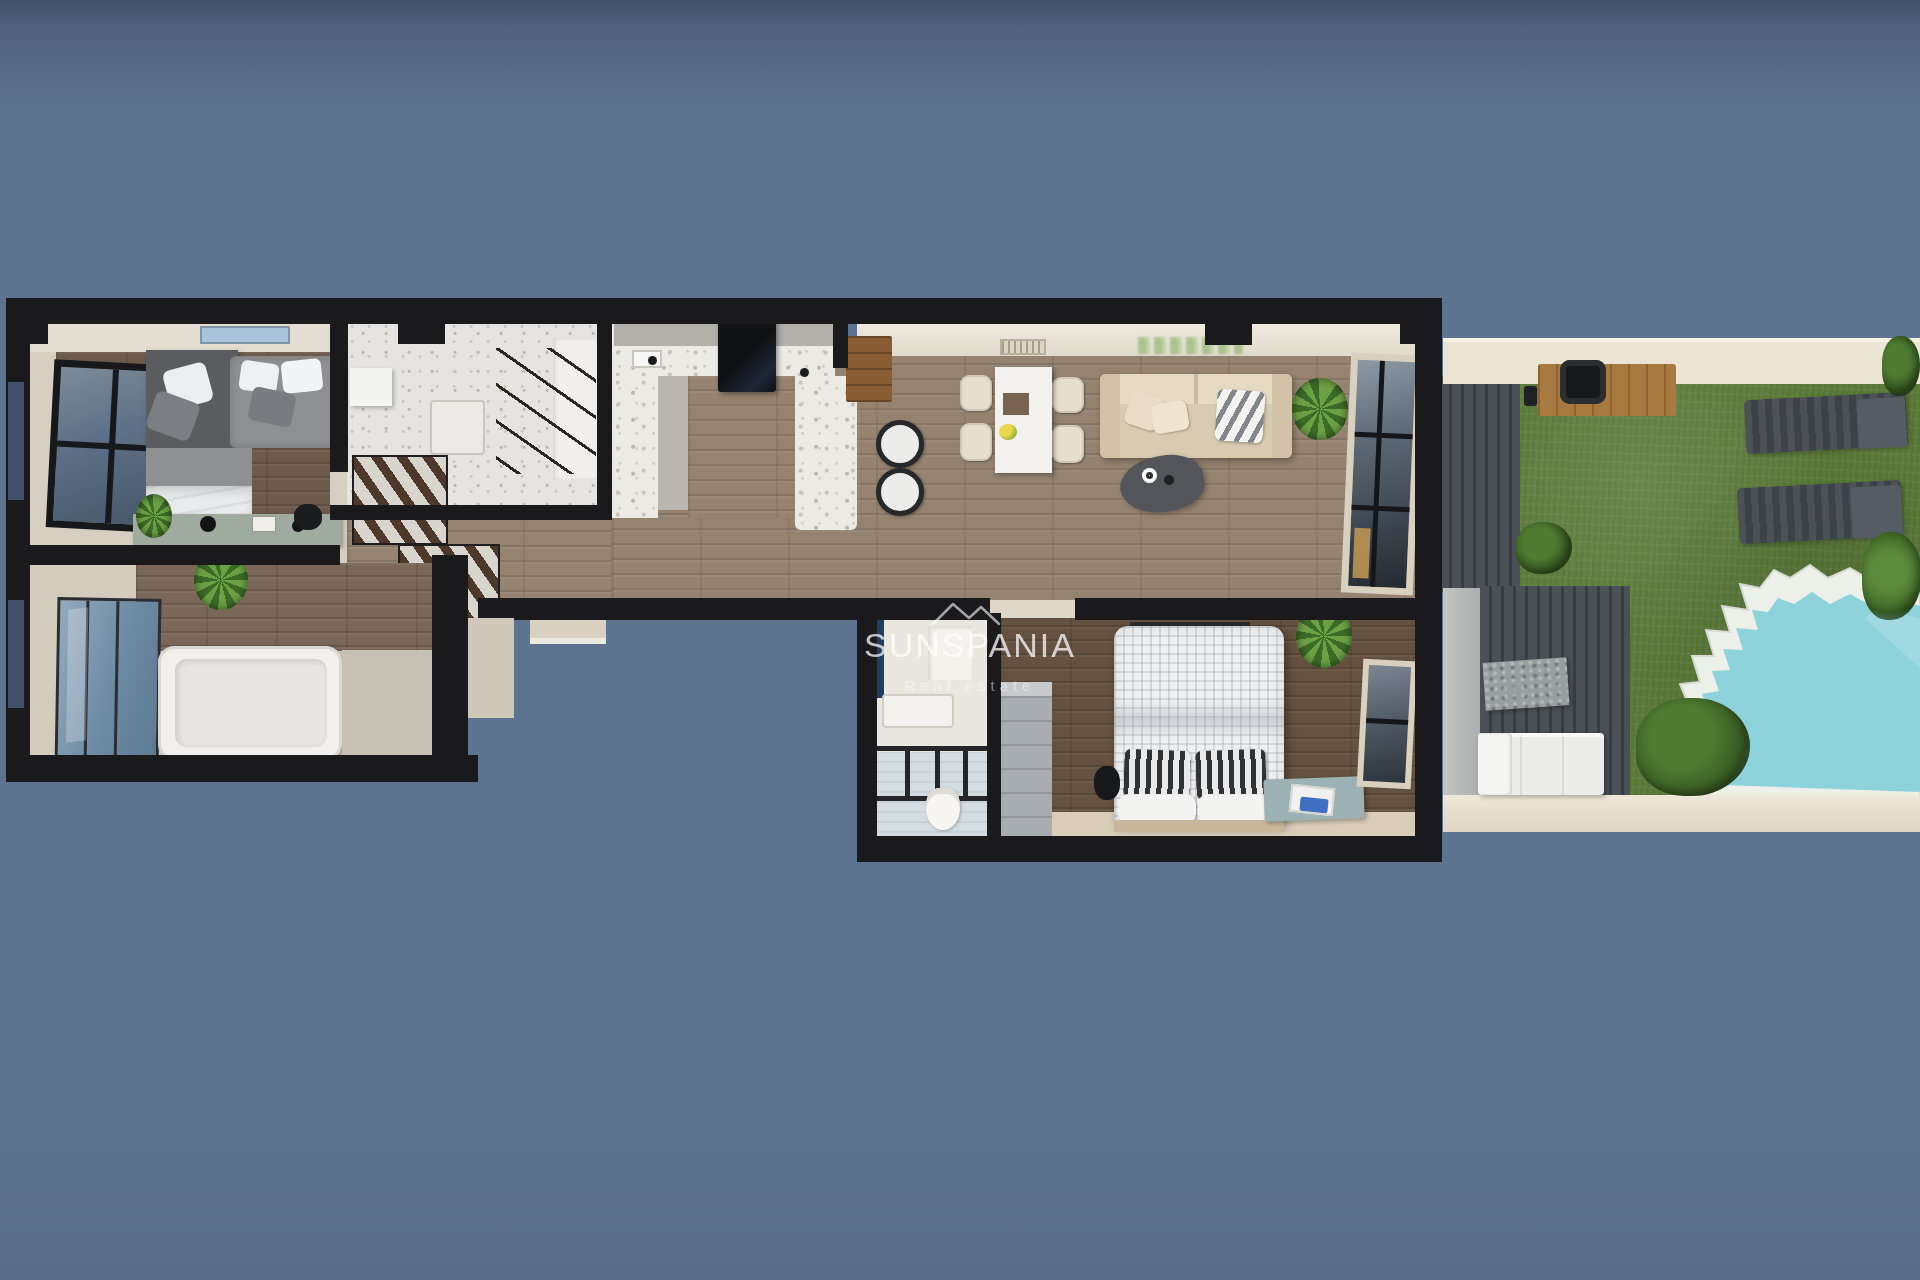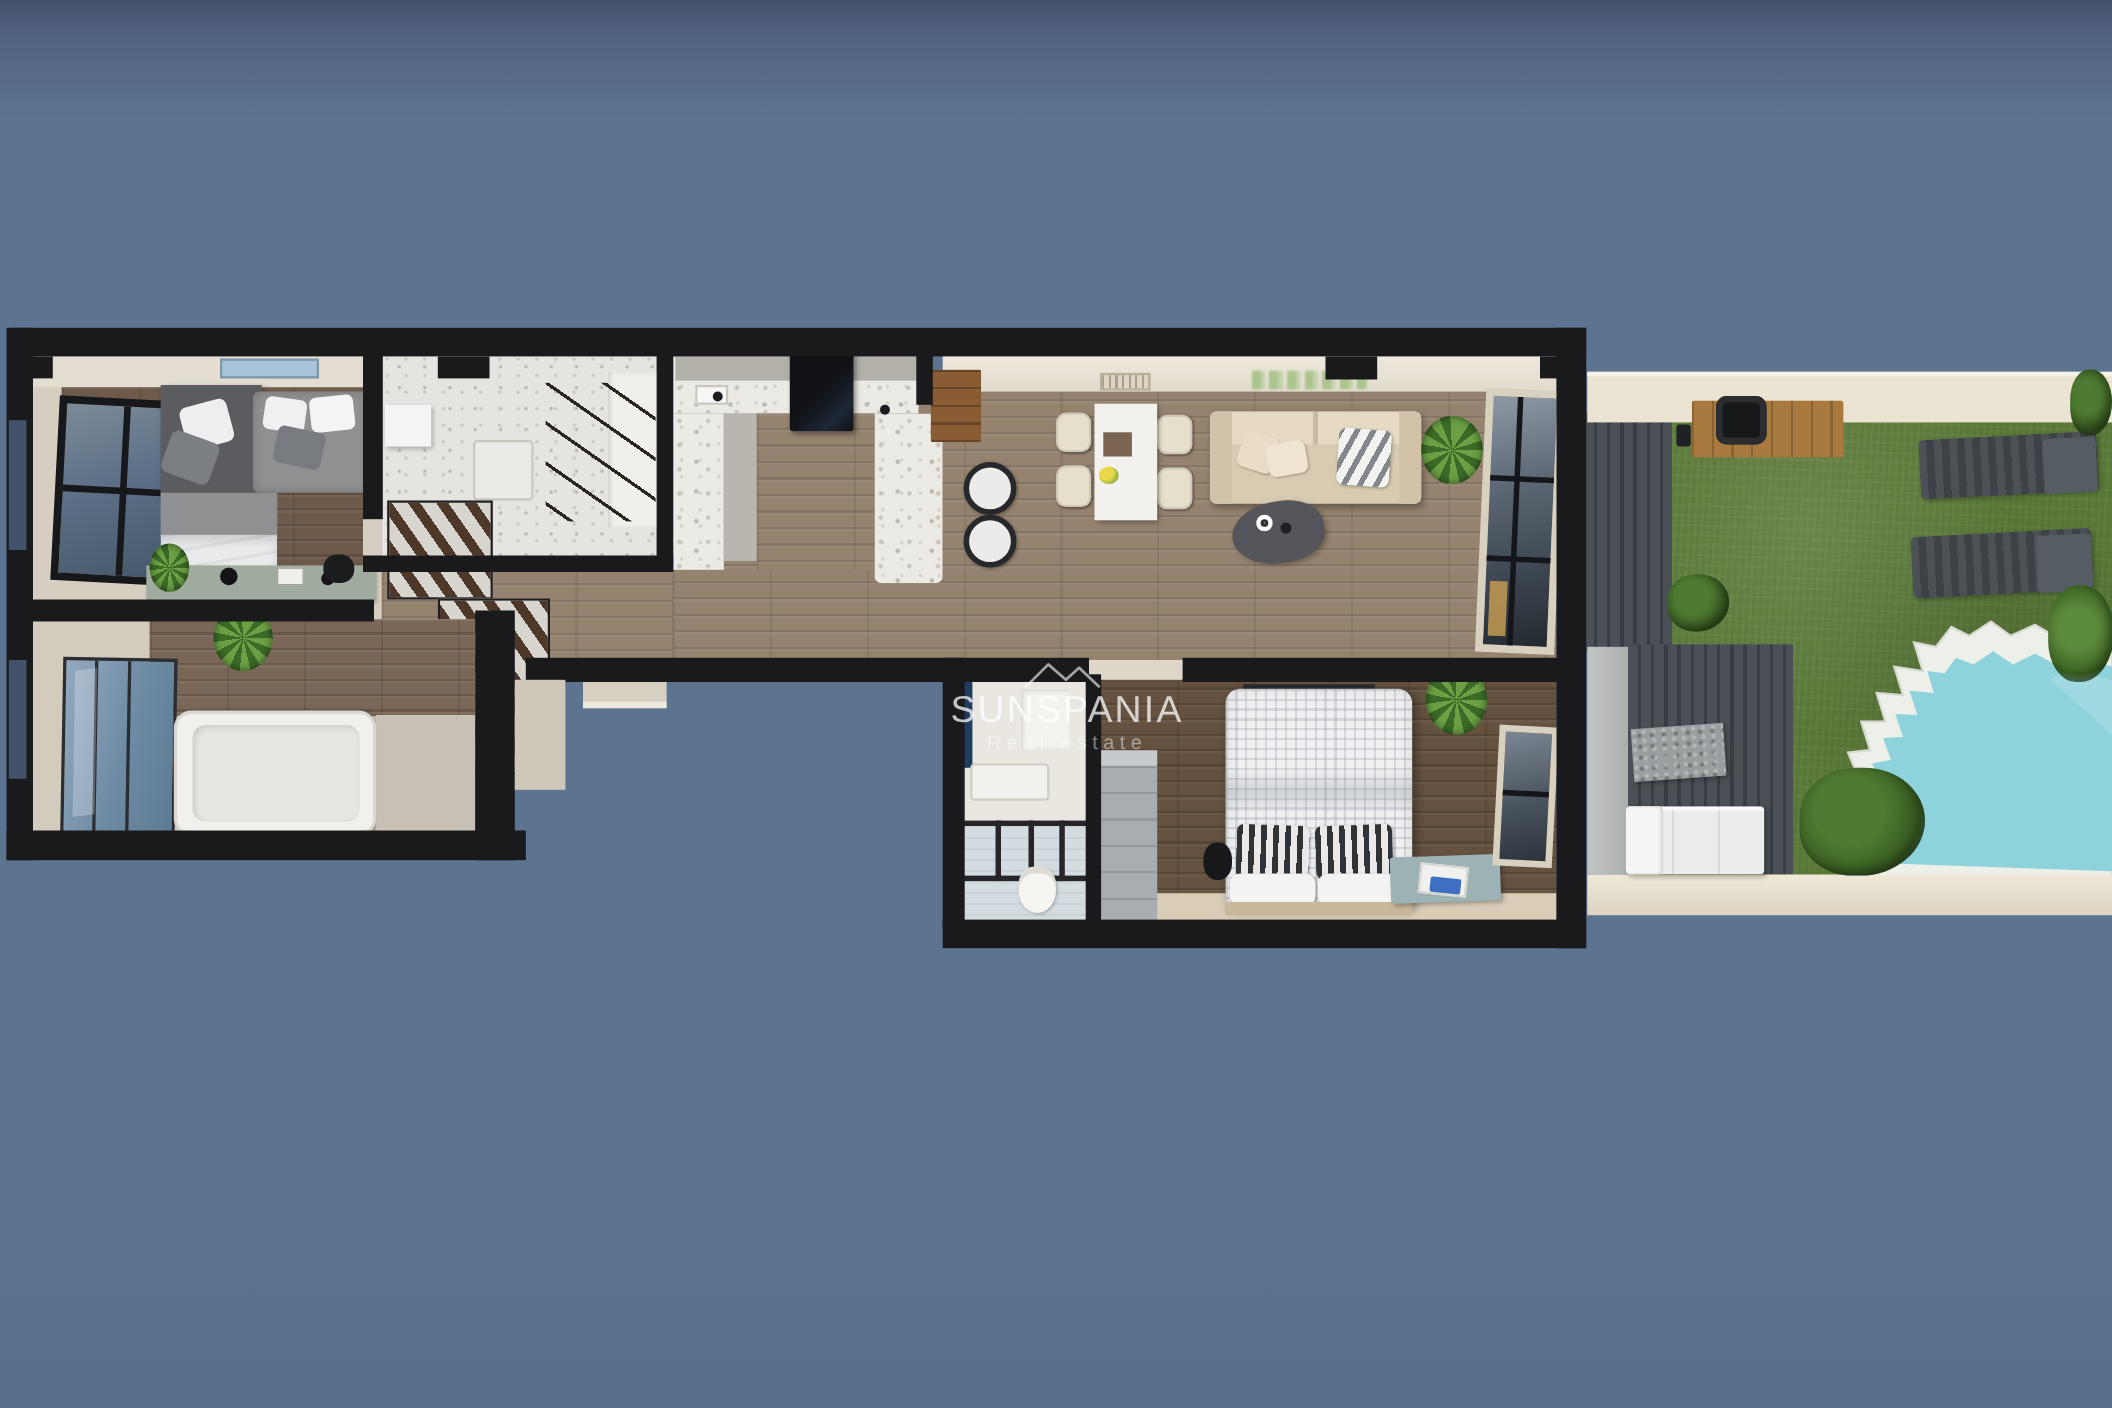--- a/index.html
+++ b/index.html
@@ -36,21 +36,21 @@
   .chair{background:#e6dfcb;border-radius:9px;box-shadow:inset 0 0 0 2px rgba(0,0,0,.10),1px 1px 2px rgba(0,0,0,.35);}
   .stool{background:#ebebe9;border:5px solid #26282b;border-radius:50%;box-shadow:1px 1px 3px rgba(0,0,0,.4);}
   .lounger{background-color:#3d4248;border-radius:5px;background-image:
         repeating-linear-gradient(90deg,rgba(255,255,255,.08) 0 7px,rgba(0,0,0,0) 7px 14px);
         box-shadow:2px 2px 4px rgba(0,0,0,.25);}
   .pillow-stripe{background:repeating-linear-gradient(90deg,#303336 0 5px,#e9e9e9 5px 11px);border-radius:6px;}
   .waffle{background-color:#eef0f1;background-image:
         repeating-linear-gradient(0deg,rgba(150,155,165,.30) 0 2px,rgba(0,0,0,0) 2px 9px),
         repeating-linear-gradient(90deg,rgba(150,155,165,.30) 0 2px,rgba(0,0,0,0) 2px 9px);}
   .wm-brand{color:rgba(255,255,255,.74);font-size:34px;letter-spacing:2px;font-weight:400;line-height:1;}
-  .wm-tag{color:rgba(255,255,255,.45);font-size:18px;letter-spacing:5px;margin-top:3px;text-align:center;}
+  .wm-tag{color:rgba(255,255,255,.45);font-size:15px;letter-spacing:5px;margin-top:15px;text-align:center;}
 </style>
 </head>
 <body>
 
 <div id="stage">
 
   <div class="abs grass" style="left:1518px;top:374px;width:402px;height:428px;"></div>
 
   <svg class="abs" style="left:1628px;top:548px;" width="292" height="250" viewBox="0 0 292 250">
     <polygon fill="#edefe9" stroke="#d7d9d2" stroke-width="2" points="292,32 262,22 246,34 222,20 200,30 182,17 162,30 146,22 132,40 112,36 120,62 94,58 102,84 78,82 86,108 64,108 72,134 52,136 62,160 44,164 54,188 38,194 50,216 40,232 48,250 292,250"></polygon>

